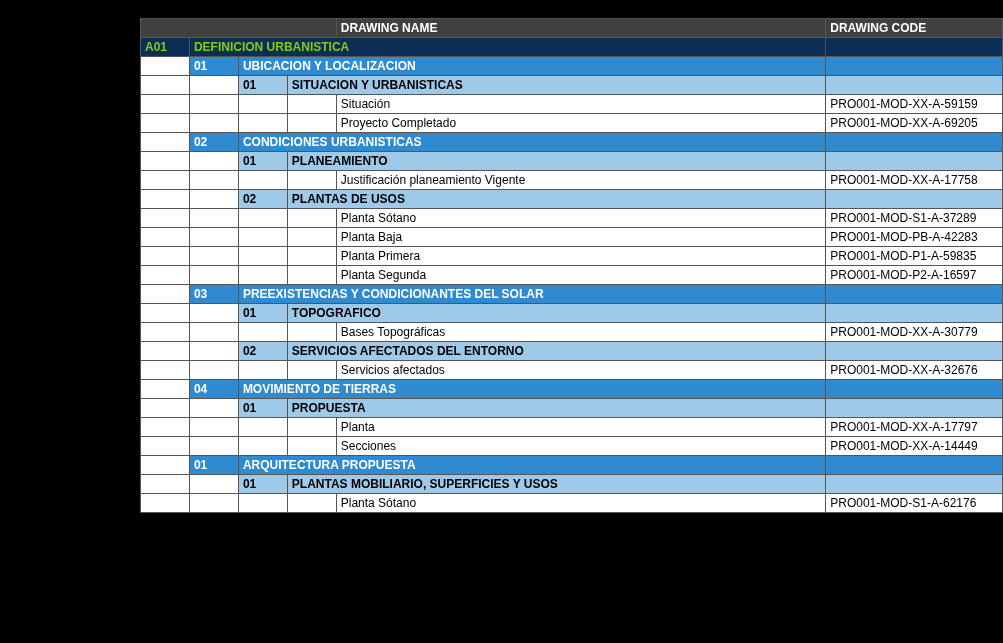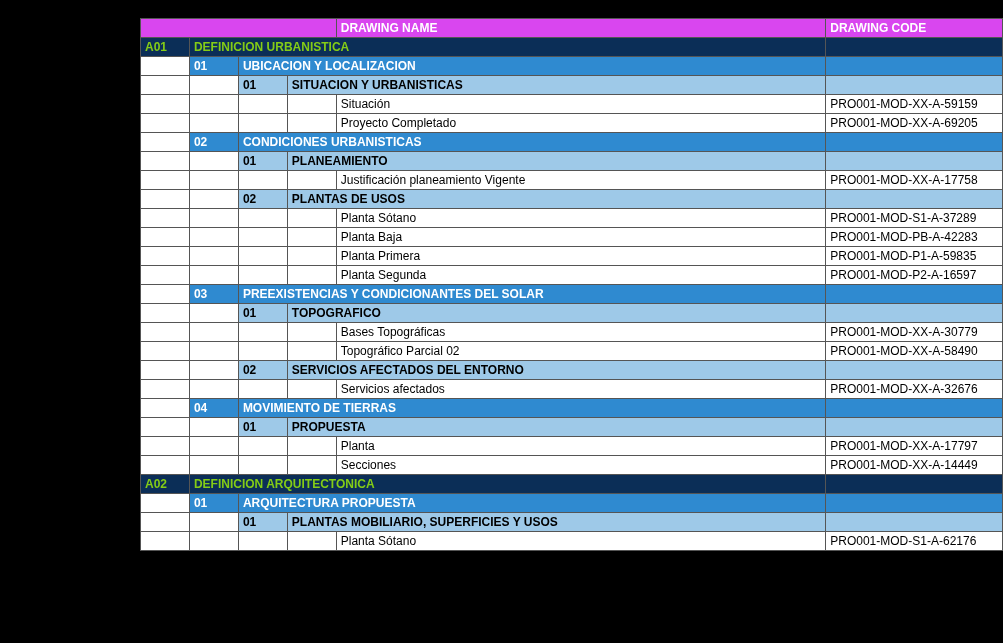--- a/index.html
+++ b/index.html
@@ -35,21 +35,21 @@
     overflow: hidden;
   }
   
   .c0 { width: 46px; }
   .c1 { width: 46px; }
   .c2 { width: 46px; }
   .c3 { width: 46px; }
   .cname { width: 460px; }
   .ccode { width: 166px; }
 
-  .hdr  { background: #d946ef; color: #fff; font-weight: bold; }
+  .hdr  { background: #404040; color: #fff; font-weight: bold; }
   .lvl0 { background: #0b2e57; color: #84cc16; font-weight: bold; }
   .lvl1 { background: #2f8ad0; color: #fff; font-weight: bold; }
   .lvl2 { background: #9ec9e8; color: #000; font-weight: bold; }
   .leaf { background: #fff; color: #000; }
 
   .bold { font-weight: bold; }
 </style>
 </head>
 <body>
 <div class="sheet">
@@ -180,28 +180,20 @@
           <td class="leaf"></td>
           <td class="leaf"></td>
           <td class="leaf"></td>
           <td class="leaf"></td>
           <td class="leaf">Bases Topográficas</td>
           <td class="leaf">PRO001-MOD-XX-A-30779</td>
         </tr>
         <tr>
           <td class="leaf"></td>
           <td class="leaf"></td>
-          <td class="leaf"></td>
-          <td class="leaf"></td>
-          <td class="leaf">Topográfico Parcial 02</td>
-          <td class="leaf">PRO001-MOD-XX-A-58490</td>
-        </tr>
-        <tr>
-          <td class="leaf"></td>
-          <td class="leaf"></td>
           <td class="lvl2 bold">02</td>
           <td class="lvl2 bold" colspan="2">SERVICIOS AFECTADOS DEL ENTORNO</td>
           <td class="lvl2"></td>
         </tr>
         <tr>
           <td class="leaf"></td>
           <td class="leaf"></td>
           <td class="leaf"></td>
           <td class="leaf"></td>
           <td class="leaf">Servicios afectados</td>
@@ -230,25 +222,20 @@
         </tr>
         <tr>
           <td class="leaf"></td>
           <td class="leaf"></td>
           <td class="leaf"></td>
           <td class="leaf"></td>
           <td class="leaf">Secciones</td>
           <td class="leaf">PRO001-MOD-XX-A-14449</td>
         </tr>
         <tr>
-          <td class="lvl0">A02</td>
-          <td class="lvl0" colspan="4">DEFINICION ARQUITECTONICA</td>
-          <td class="lvl0"></td>
-        </tr>
-        <tr>
           <td class="leaf"></td>
           <td class="lvl1">01</td>
           <td class="lvl1" colspan="3">ARQUITECTURA PROPUESTA</td>
           <td class="lvl1"></td>
         </tr>
         <tr>
           <td class="leaf"></td>
           <td class="leaf"></td>
           <td class="lvl2 bold">01</td>
           <td class="lvl2 bold" colspan="2">PLANTAS MOBILIARIO, SUPERFICIES Y USOS</td>

